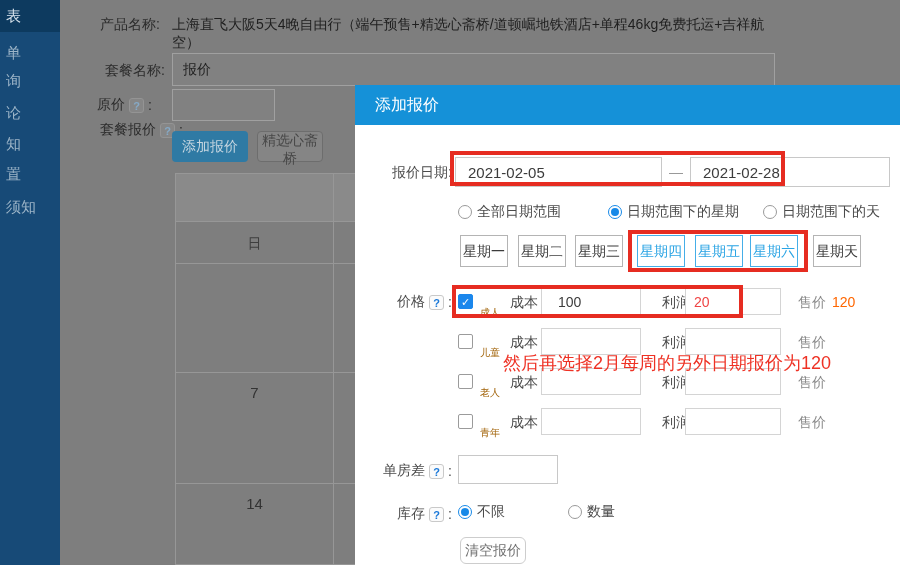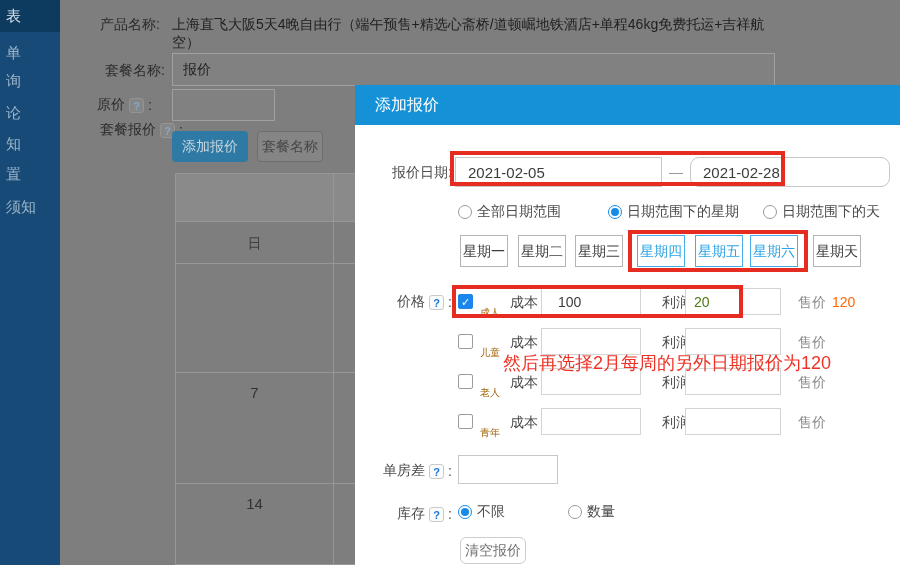--- a/index.html
+++ b/index.html
@@ -59,21 +59,21 @@
 
   .m-label { position:absolute; font-size:14px; color:#4c4c4c; text-align:right;
              display:flex; justify-content:flex-end; align-items:center; gap:4px; }
   .m-input { position:absolute; border:1px solid #c8c8c8; background:#fff; font-size:15px;
              color:#3c3c3c; padding-left:12px;
              font-family:"Liberation Sans","DejaVu Sans",sans-serif; }
 
   .lbl-date { left:10px; top:79px; width:87px; }
   .inp-date-start { left:100px; top:72px; width:207px; height:30px; }
   .date-sep { position:absolute; left:309px; top:79px; width:24px; text-align:center; color:#999; font-size:14px; }
-  .inp-date-end { left:335px; top:72px; width:200px; height:30px;border-radius:9px; }
+  .inp-date-end { left:335px; top:72px; width:200px; height:30px; }
 
   .red-rect { position:absolute; border:4px solid #e62c21; pointer-events:none; }
   .rr-date { left:95px; top:66px; width:335px; height:35px; }
   .rr-week { left:273px; top:145px; width:180px; height:42px; }
   .rr-price { left:97px; top:200px; width:291px; height:33px; }
 
   .radio-item { position:absolute; top:118px; display:flex; align-items:center; gap:5px; cursor:pointer; }
   .radio-icon { width:14px; height:14px; border-radius:50%; border:1px solid #9a9a9a; background:#fff; flex:none; position:relative; }
   .radio-item.selected .radio-icon, .stock-opt.selected .radio-icon { border-color:#1789e8; }
   .radio-item.selected .radio-icon::after, .stock-opt.selected .radio-icon::after {
@@ -94,21 +94,21 @@
   .cb { position:absolute; left:103px; top:7px; width:15px; height:15px; border:1px solid #9b9b9b;
         border-radius:2px; background:#fff; font-size:11px; line-height:14px; text-align:center; cursor:pointer; }
   .cb.checked { background:#1b87ec; border-color:#1b87ec; color:#fff; }
   .pname { position:absolute; left:125px; top:19px; font-size:10px; color:#a16207; }
   .costlbl { position:absolute; left:155px; top:7px; font-size:14px; color:#4a4a4a; }
   .costinp { position:absolute; left:186px; top:1px; width:100px; height:27px; border:1px solid #d4d4d4;
              font-size:14px; color:#3c3c3c; padding-left:16px;
              font-family:"Liberation Sans","DejaVu Sans",sans-serif; }
   .proflbl { position:absolute; left:307px; top:7px; font-size:14px; color:#4a4a4a; }
   .profinp { position:absolute; left:330px; top:1px; width:96px; height:27px; border:1px solid #d4d4d4;
-             font-size:14px; color:#4d7c0f; padding-left:8px;
+             font-size:14px; color:#ef4444; padding-left:8px;
              font-family:"Liberation Sans","DejaVu Sans",sans-serif; }
   .salelbl { position:absolute; left:443px; top:7px; font-size:14px; color:#8a8a8a; }
   .saleval { position:absolute; left:477px; top:7px; font-size:14px; color:#ff6600; }
 
   .annotation { position:absolute; left:148px; top:266px; width:390px; font-size:18px; color:#ee3225; white-space:nowrap; }
 
   .lbl-room { left:10px; top:377px; width:87px; }
   .inp-room { left:103px; top:370px; width:100px; height:29px; }
   .lbl-stock { left:10px; top:420px; width:87px; }
   .stock-opt { position:absolute; top:418px; display:flex; align-items:center; gap:5px; cursor:pointer; }
@@ -144,21 +144,21 @@
     <span>:</span>
   </div>
   <input class="dim-input" style="left: 172px; top: 89px; width: 103px; height: 32px;">
 
   <div class="dim-label" style="left:60px;width:105px;top:121px;margin-left:18px;">
     <span>套餐报价</span>
     <span class="qicon dim">?</span>
     <span>:</span>
   </div>
   <button class="btn-add-dim">添加报价</button>
-  <button class="btn-clear-dim">套餐名称</button>
+  <button class="btn-clear-dim">精选心斋桥</button>
 
   <div class="calendar">
     <div class="cal-row cal-header">
         <div class="colA"></div>
       </div>
     <div class="cal-row cal-day">
       <div class="colA">日</div>
     </div>
     <div class="cal-row cal-empty">
         <div class="colA"></div>

